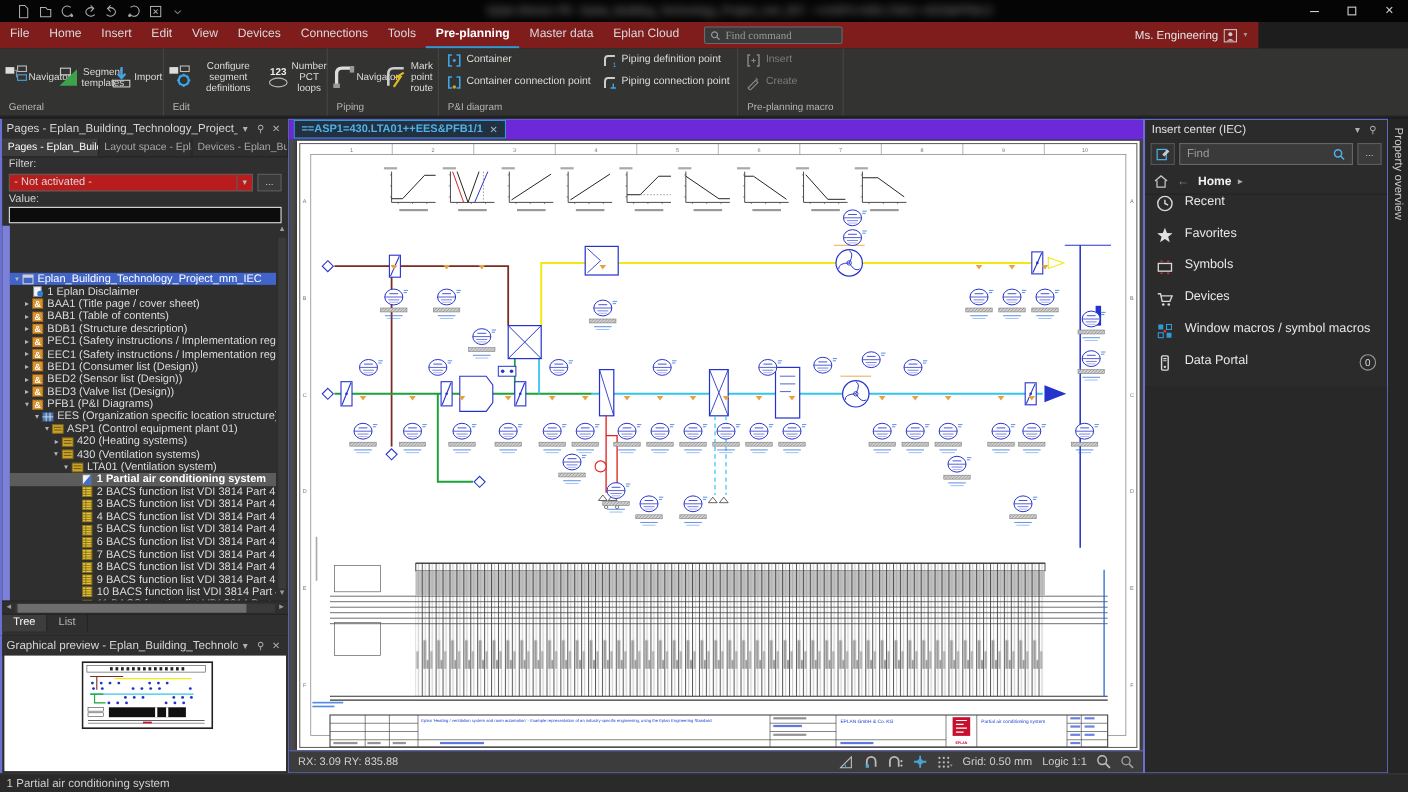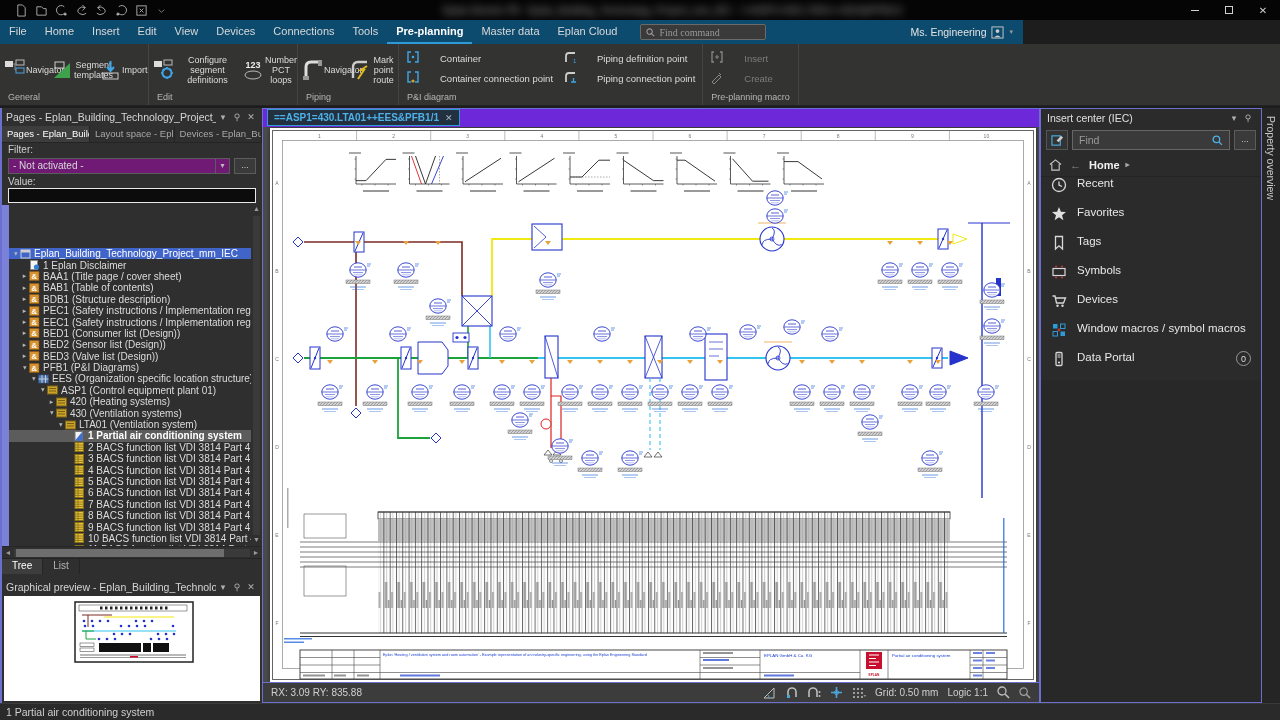--- a/index.html
+++ b/index.html
@@ -12,58 +12,58 @@
     display:flex; align-items:center; }
   .qat { display:flex; align-items:center; gap:6px; padding-left:14px; }
   .qat .qi { width:14px; height:14px; display:flex; align-items:center; justify-content:center; opacity:.85; }
   #wintitle { flex:1; text-align:center; color:#9a9a9a; font-size:10px; filter:blur(4px); overflow:hidden; white-space:nowrap; }
   .winbtns { display:flex; height:20px; }
   .winbtn { width:34px; height:20px; display:flex; align-items:center; justify-content:center; color:#cfcfcf; font-size:10px; }
   .winbtn .mini { width:8px; height:1px; background:#cfcfcf; }
   .winbtn .maxi { width:8px; height:8px; border:1px solid #cfcfcf; }
 
   
-  #menubar { position:absolute; left:0; top:20px; width:1023px; height:24px; background:#0c4a6e;
+  #menubar { position:absolute; left:0; top:20px; width:1144px; height:24px; background:#7f1d1d;
     display:flex; align-items:center; }
   .mtab { padding:0 9px; height:24px; line-height:22px; font-size:11px; color:#d8d8d8; white-space:nowrap; }
   .mtab.active { color:#ffffff; font-weight:bold; border-bottom:2px solid #2e9bd6; }
   #findbox { margin-left:14px; width:126px; height:16px; background:#3a3a3a; border:1px solid #6a6a6a;
     border-radius:2px; display:flex; align-items:center; gap:4px; padding:0 5px; }
   #findbox span { color:#999; font-size:10px;font-family:Liberation Serif, serif; }
   #userarea { margin-left:auto; display:flex; align-items:center; gap:5px; padding-right:10px; color:#e3e3e3; font-size:10.5px; }
 
   
   #ribbon { position:absolute; left:0; top:44px; width:1280px; height:62px; background:#333332;
     display:flex; border-bottom:1px solid #222; }
   .rgroup { display:flex; flex-direction:column; border-right:1px solid #454545; padding:1px 2px 0 2px; }
   .rgroup .rcontent { flex:1; display:flex; align-items:stretch; }
   .rgroup .rlabel { height:14px; text-align:left; font-size:9px; color:#b5b5b5; line-height:12px; white-space:nowrap; padding:0 6px; }
   .bigbtn { width:46px; display:flex; flex-direction:row; align-items:center; padding-top:2px; margin:0 1px; }
   .bigbtn .bicon { width:26px; height:24px; display:flex; align-items:center; justify-content:center; }
   .bigbtn .blabel { font-size:9px; color:#dcdcdc; text-align:center; line-height:10px; margin-top:1px; }
   .smallcol { display:flex; flex-direction:column; justify-content:flex-start; padding:3px 2px; gap:4px; }
-  .smallbtn { display:flex; align-items:flex-end; gap:20px; height:16px; font-size:9.5px; color:#dcdcdc; white-space:nowrap; padding:0 3px; }
+  .smallbtn { display:flex; align-items:flex-start; gap:4px; height:16px; font-size:9.5px; color:#dcdcdc; white-space:nowrap; padding:0 3px; }
   .smallbtn.disabled { color:#7d7d7d; }
 
   
   #main { position:absolute; left:0; top:108px; width:1280px; height:595px; display:flex; }
 
   
   #leftcol { width:262px; display:flex; flex-direction:column; }
   .panel { background:#2f2f2f; display:flex; flex-direction:column; }
   #pagespanel { height:470px; border-left:2px solid #6a6fd0; }
   .phead { height:18px; display:flex; align-items:center; padding:0 4px; background:#2f2f2f; }
   .phead .ptitle { flex:1; color:#d5d5d5; font-size:10.5px; white-space:nowrap; overflow:hidden; }
   .phead .pico { width:14px; color:#b0b0b0; font-size:9px; text-align:center; }
   .ptabs { height:17px; display:flex; border-bottom:1px solid #242424; }
   .ptab { font-size:9.5px; color:#a8a8a8; padding:2px 5px; white-space:nowrap; overflow:hidden; border-right:1px solid #242424; }
   .ptab.active { color:#fff; background:#3d3d3d; }
   .flabel { font-size:10px; color:#cfcfcf; padding:1px 6px; height:13px; }
   .crow { display:flex; align-items:center; gap:4px; padding:0 6px; height:19px; }
-  .combo { flex:1; height:16px; background:#701a75; border:1px solid #5c5c5c; display:flex; align-items:center; }
+  .combo { flex:1; height:16px; background:#b91c1c; border:1px solid #5c5c5c; display:flex; align-items:center; }
   .combo .cval { flex:1; font-size:10px; color:#d8d8d8; padding:0 4px; white-space:nowrap; }
   .combo .cbtn { width:14px; height:100%; border-left:1px solid #5c5c5c; color:#bbb; font-size:8px; text-align:center; line-height:14px; }
   .dots { width:22px; height:16px; background:#3a3a3a; border:1px solid #5c5c5c; color:#ccc; font-size:9px; text-align:center; line-height:12px; }
   .vinput { margin:0 6px; height:15px; background:#0c0c0c; border:1px solid #e8e8e8; }
   #treewrap { height:341px; display:flex; overflow:hidden; position:relative; margin-top:2px; }
   #vscroll-left { width:7px; background:#3a3a3a; }
   #vscroll-left .vthumb { width:7px; height:100%; background:#7b80d8; }
   #tree { flex:1; overflow:hidden; }
   .trow { height:11.4px; display:flex; align-items:center; font-size:10px; color:#dcdcdc; white-space:nowrap; }
   .trow .exp { width:9px; font-size:7px; color:#b5b5b5; text-align:center; flex:none; }
@@ -1646,28 +1646,20 @@
             <span>
               <svg width="16" height="16" viewBox="0 0 16 16">
                 <path d="M8 1 L9.9 5.8 L15 6 L11 9.2 L12.4 14.2 L8 11.3 L3.6 14.2 L5 9.2 L1 6 L6.1 5.8 Z" fill="#e0e0e0"></path>
               </svg>
             </span>
             <span>Favorites</span>
           </div>
           <div class="icitem">
             <span>
               <svg width="16" height="16" viewBox="0 0 16 16">
-                <path d="M4.5 1.5 H11.5 V14 L8 10.8 L4.5 14 Z" fill="none" stroke="#d8d8d8" stroke-width="1.3"></path>
-              </svg>
-            </span>
-            <span>Tags</span>
-          </div>
-          <div class="icitem">
-            <span>
-              <svg width="16" height="16" viewBox="0 0 16 16">
                 <rect x="2" y="4.5" width="12" height="7" fill="none" stroke="#d8d8d8" stroke-width="1.2"></rect>
                 <path d="M4 2.5 h2 M10 2.5 h2 M4 13.5 h2 M10 13.5 h2" stroke="#c33" stroke-width="1.4"></path>
               </svg>
             </span>
             <span>Symbols</span>
           </div>
           <div class="icitem">
             <span>
               <svg width="16" height="16" viewBox="0 0 16 16">
                 <path d="M1.5 3 H4 L5.5 10 H12.5 L14.5 5 H4.6" fill="none" stroke="#d8d8d8" stroke-width="1.3"></path>

